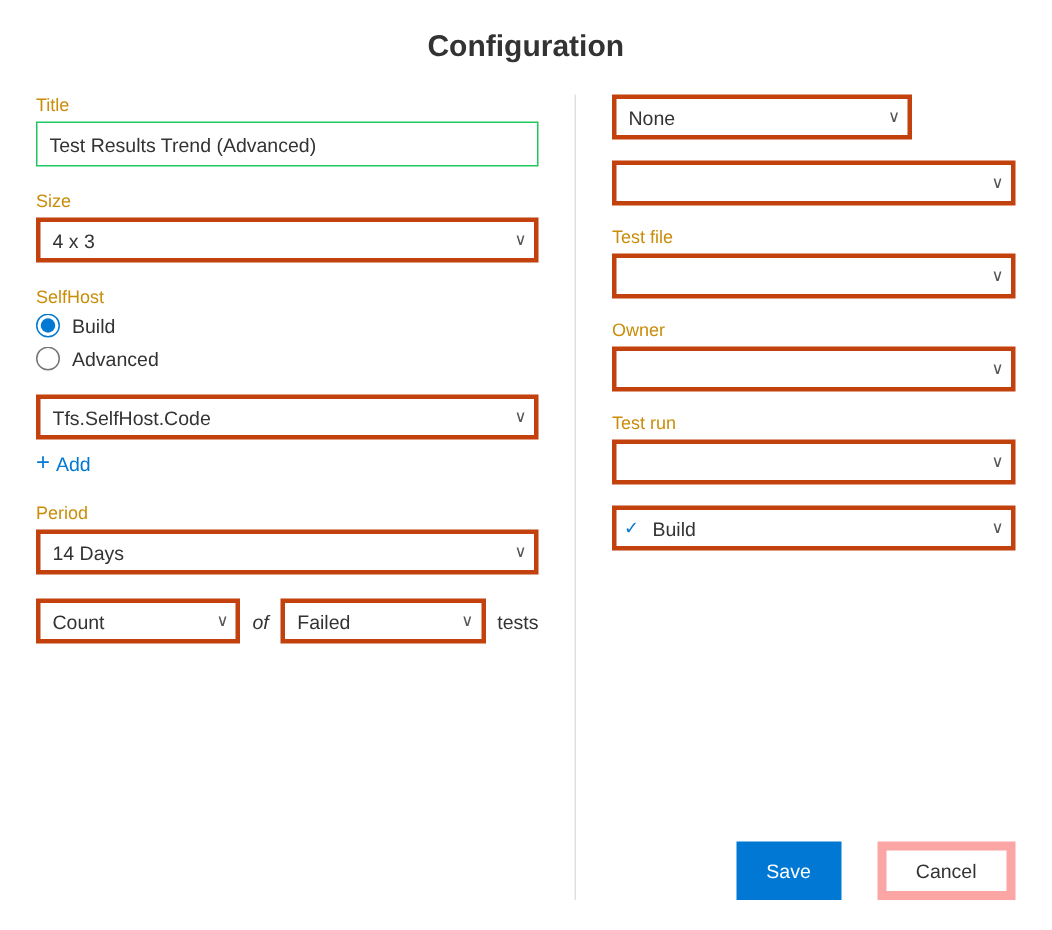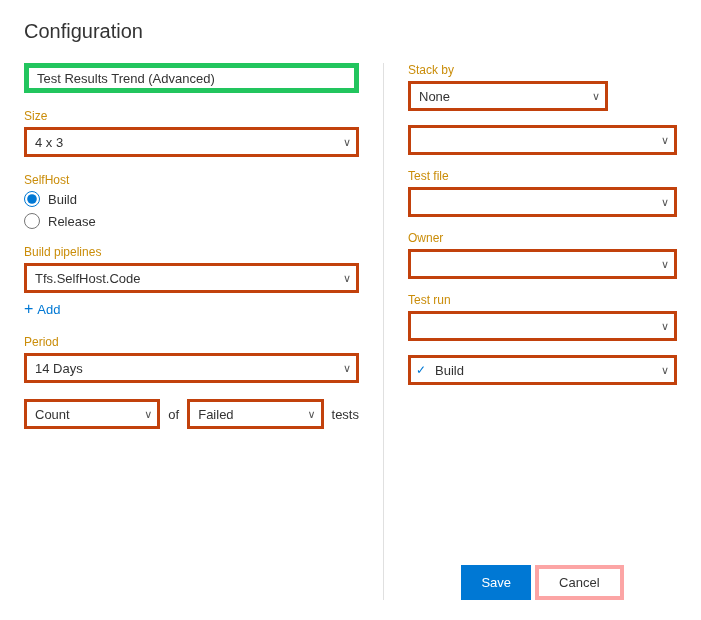--- a/index.html
+++ b/index.html
@@ -12,23 +12,24 @@
       min-height: 620px;
     }
     .page {
       display: flex;
       flex-direction: column;
       padding: 20px 24px 20px 24px;
       height: 620px;
     }
     h1 {
       font-size: 20px;
-      font-weight: 400;
+      font-weight: 700;
       color: #333;
       margin-bottom: 20px;
+      text-align: center;
     }
     .columns {
       display: flex;
       flex: 1;
       gap: 0;
     }
     .left-col {
       width: 360px;
       padding-right: 24px;
       border-right: 1px solid #e0e0e0;
@@ -44,21 +45,21 @@
     }
     .field-label {
       color: #ca8d0a;
       font-size: 12px;
       margin-bottom: 4px;
       display: block;
     }
     .text-input {
       width: 100%;
       height: 30px;
-      border: 5px solid #22c55e;
+      border: 1px solid #22c55e;
       padding: 4px 8px;
       font-size: 13px;
       color: #333;
       outline: none;
     }
     .select-wrapper {
       position: relative;
       display: inline-block;
       width: 100%;
     }
@@ -126,51 +127,52 @@
       color: #0078d4;
     }
     .metric-row {
       display: flex;
       align-items: center;
       gap: 8px;
     }
     .metric-of {
       font-size: 13px;
       color: #333;
+      font-style: italic;
     }
     .metric-tests {
       font-size: 13px;
       color: #333;
     }
     .right-fields {
       flex: 1;
     }
     .right-field-group {
       margin-bottom: 14px;
     }
     .action-row {
       display: flex;
-      justify-content: center;
-      gap: 4px;
+      justify-content: flex-end;
+      gap: 24px;
       margin-top: auto;
       padding-top: 10px;
     }
     .btn-save {
       background: #0078d4;
       color: #fff;
       border: none;
       padding: 6px 20px;
       font-size: 13px;
       cursor: pointer;
       min-width: 64px;
     }
     .btn-cancel {
       background: #fff;
       color: #333;
-      border: 4px solid #fca5a5;
+      border: 6px solid #fca5a5;
       padding: 6px 20px;
       font-size: 13px;
       cursor: pointer;
       min-width: 64px;
     }
     .select-with-check {
       display: flex;
       align-items: center;
       position: relative;
     }
@@ -191,20 +193,21 @@
 <body>
 
 <div class="page">
   <h1>Configuration</h1>
 
   <div class="columns">
 
     <div class="left-col">
 
       <div class="field-group">
+        <label class="field-label">Title</label>
         <input type="text" class="text-input" value="Test Results Trend (Advanced)" style="">
       </div>
 
       <div class="field-group">
         <label class="field-label">Size</label>
         <div class="select-wrapper">
           <select class="select-control">
             <option>4 x 3</option>
             <option>2 x 2</option>
             <option>4 x 4</option>
@@ -215,27 +218,26 @@
 
       <div class="field-group">
         <label class="field-label">SelfHost</label>
         <div class="radio-group">
           <label class="radio-item">
             <input type="radio" name="pipeline" checked="" style="">
             <span class="radio-label">Build</span>
           </label>
           <label class="radio-item">
             <input type="radio" name="pipeline" style="">
-            <span class="radio-label">Release</span>
+            <span class="radio-label">Advanced</span>
           </label>
         </div>
       </div>
 
       <div class="field-group">
-        <label class="field-label">Build pipelines</label>
         <div class="select-wrapper">
           <select class="select-control">
             <option>Tfs.SelfHost.Code</option>
           </select>
           <span class="chevron-icon">∨</span>
         </div>
         <button class="add-btn">
           <span class="plus-icon">+</span>
           <span>Add</span>
         </button>
@@ -275,21 +277,20 @@
           <span class="metric-tests">tests</span>
         </div>
       </div>
 
     </div>
 
     <div class="right-col">
       <div class="right-fields">
 
         <div class="right-field-group">
-          <label class="field-label">Stack by</label>
           <div class="select-wrapper" style="width:200px;">
             <select class="select-control">
               <option>None</option>
               <option>Build</option>
               <option>Branch</option>
             </select>
             <span class="chevron-icon">∨</span>
           </div>
         </div>
 

